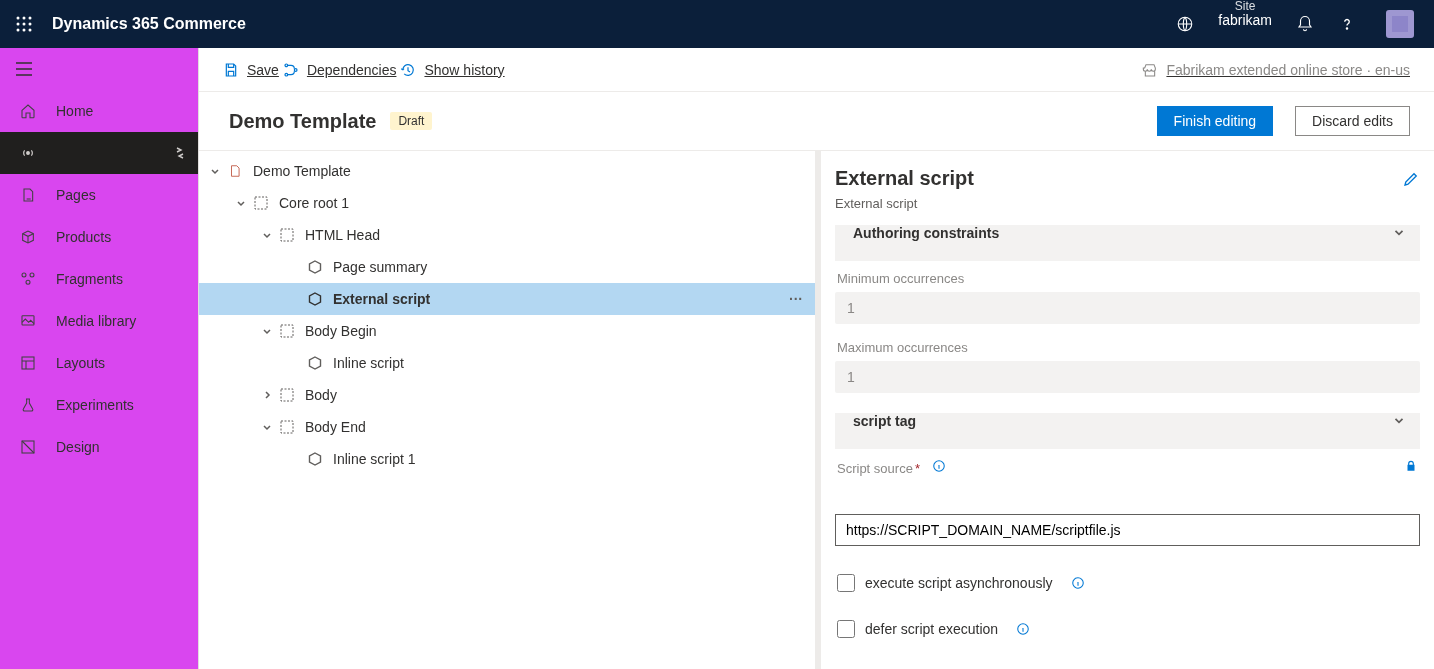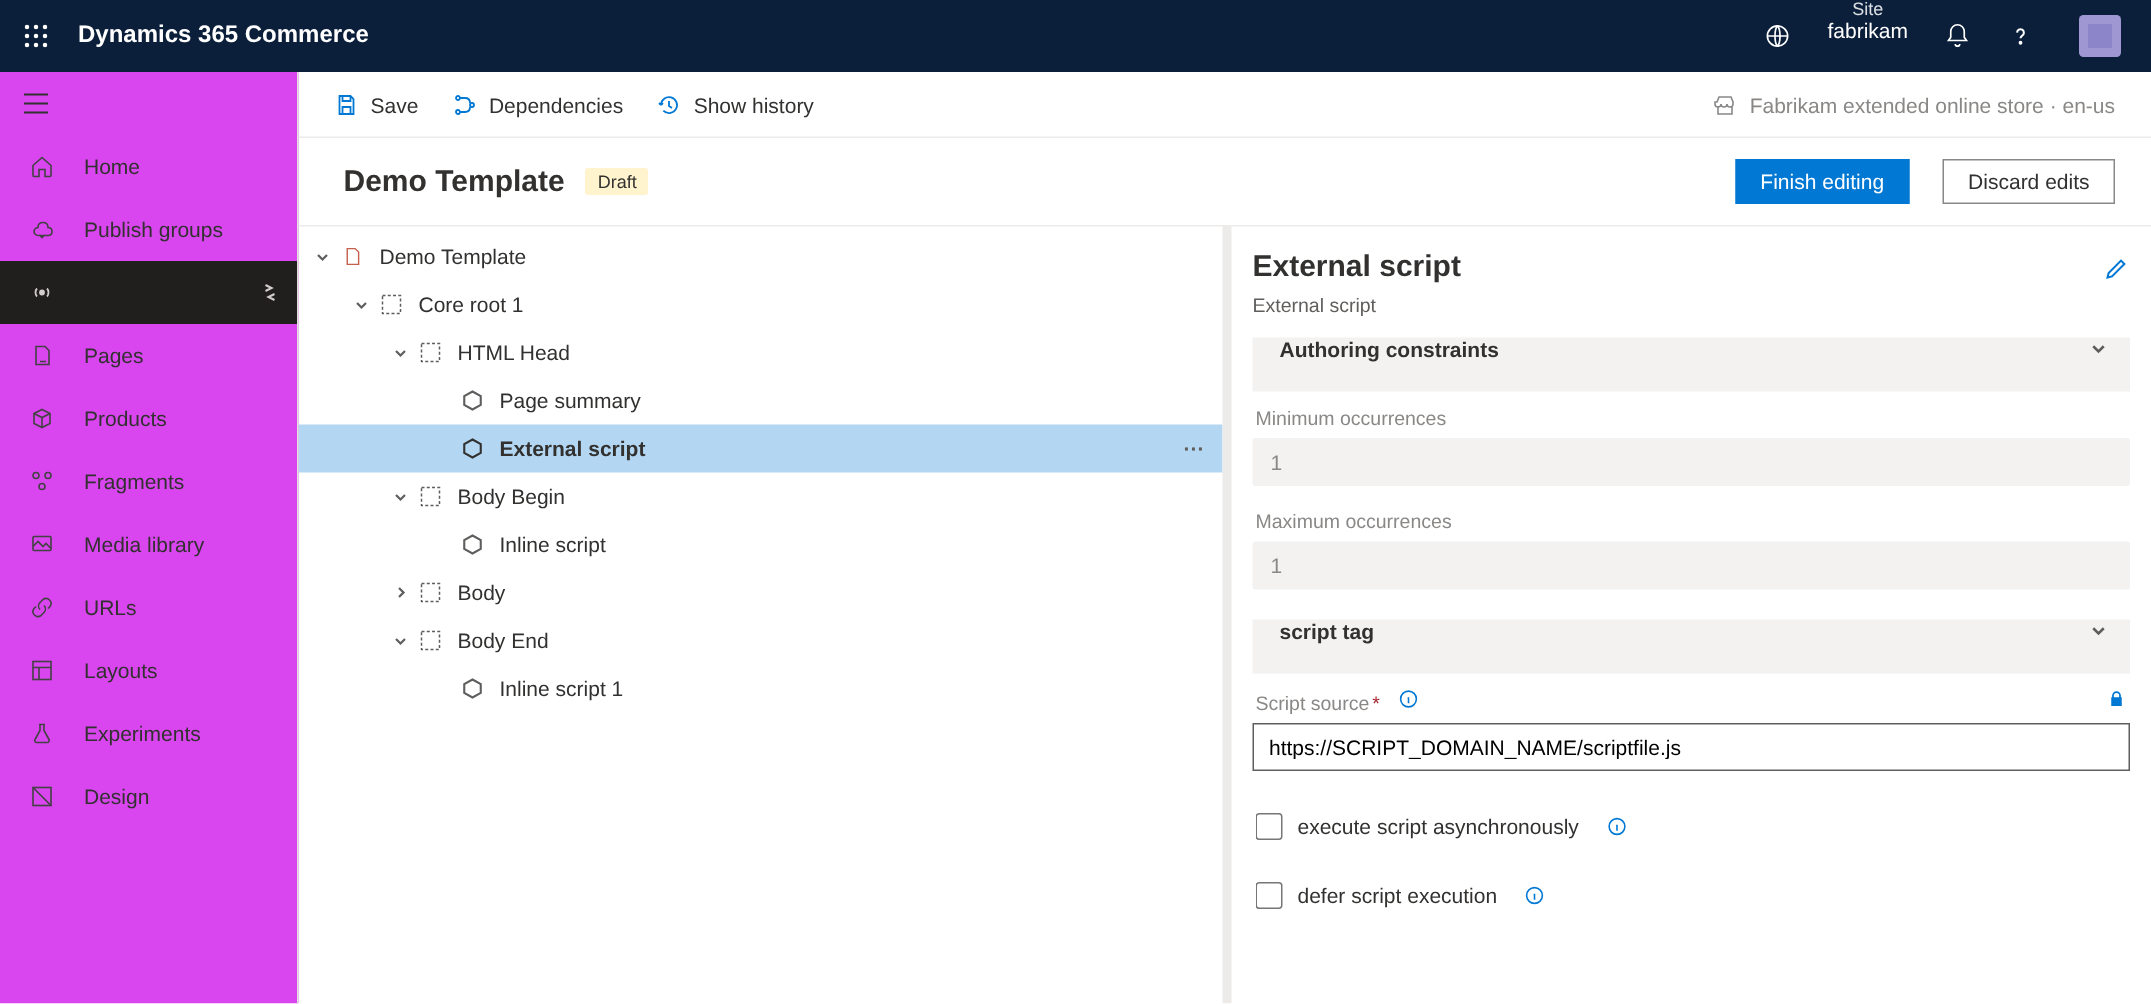--- a/index.html
+++ b/index.html
@@ -25,21 +25,21 @@
 .nav-item .icon { width: 20px; display: flex; align-items: center; justify-content: center; margin-right: 18px; color: #424242;}
 .nav-item.active-dark { background: #201f1e; }
 .nav-item.active-dark .icon { color: #d0cdcb; }
 .nav-item.active-dark .chev { color: #d0cdcb; }
 .nav-item .chev { position: absolute; right: 12px; color: #605e5c; }
 .nav-item.selected::before { content:""; position:absolute; left:0; top:6px; bottom:6px; width:3px; background:#0078d4;}
 .nav-item.selected { font-weight:600; }
 
 
 .content { flex: 1; display: flex; flex-direction: column; min-width: 0; }
-.cmdbar { height: 44px; border-bottom: 1px solid #edebe9; display: flex; align-items: center; padding: 0 24px; gap: 23px; }
+.cmdbar { height: 44px; border-bottom: 1px solid #edebe9; display: flex; align-items: center; padding: 0 24px; gap: 4px; text-decoration: underline; }
 .cmd { display: flex; align-items: center; gap: 8px; color: #323130; cursor: pointer; }
 .cmd .ci { color: #0078d4; display:flex; align-items:center;}
 .cmdbar .spacer { flex:1; }
 .channel { color: #8a8886; display: flex; align-items: center; gap: 8px; }
 
 .titlebar { display: flex; align-items: center; padding: 14px 24px 14px 30px; gap: 14px; }
 .titlebar h1 { font-size: 20px; font-weight: 600; }
 .badge { background: #fff4ce; color: #323130; padding: 2px 8px; border-radius: 2px; font-size: 12px; }
 .titlebar .spacer { flex:1; }
 .btn-primary { background: #0078d4; color:#fff; border:1px solid #0078d4; padding: 6px 16px; font-size: 14px; cursor:pointer; font-weight:400;}
@@ -59,21 +59,21 @@
 .props-head h2 { font-size: 20px; font-weight: 700; flex:1; }
 .props-head .edit { color:#0078d4; cursor:pointer;}
 .props-sub { color:#605e5c; font-size: 13px; margin: 6px 0 14px 0; }
 .section { background:#f3f2f1; height:36px; display:flex; align-items:flex-start; padding: 0 18px; font-weight:600; position:relative; margin-bottom: 4px;}
 .section .chev { position:absolute; right:14px; color:#605e5c;}
 .label { font-size: 13px; color:#8a8886; margin: 10px 2px 6px 2px; }
 .label .req { color:#a4262c; margin-left:2px;}
 .label .info, .check-row .info { color:#0078d4; margin-left:8px; display:inline-flex; }
 .label .lock { float:right; color:#0078d4;}
 .input-ro { background:#f3f2f1; height: 32px; display:flex; align-items:center; padding:0 12px; color:#8a8886; border-radius:2px;}
-.input-text { width:100%; height:32px; border:1px solid #605e5c; padding:0 10px; font-size:14px; font-family:inherit;}
+.input-text { width:100%; height:32px; border:1px solid #605e5c; padding:0 10px; font-size:14px; font-family:inherit;margin-top:32px;}
 .check-row { display:flex; align-items:center; gap:10px; margin: 14px 2px; }
 .check-row input { width:18px; height:18px; }
 svg { display:block; }
 </style>
 </head>
 <body>
 
 <div class="app">
 
   <div class="topbar">
@@ -128,28 +128,20 @@
           </svg>
       </div>
       <div class="nav-item">
         <span class="icon">
             <svg width="16" height="16" viewBox="0 0 24 24" fill="none" stroke="currentColor" stroke-width="1.6">
               <path d="M3 11l9-8 9 8v10a1 1 0 0 1-1 1h-5v-7h-6v7H4a1 1 0 0 1-1-1V11z"></path>
             </svg>
           </span>
         <span>Home</span>
       </div>
-      <div class="nav-item">
-        <span class="icon">
-            <svg width="16" height="16" viewBox="0 0 24 24" fill="none" stroke="currentColor" stroke-width="1.6">
-              <path d="M4 14c0-2 2-4 4-4 0-3 2-5 5-5s5 2 5 5c2 0 4 1 4 4s-2 4-4 4H8c-2 0-4-2-4-4z M10 18l2 2 2-2"></path>
-            </svg>
-          </span>
-        <span>Publish groups</span>
-      </div>
       <div class="nav-item active-dark">
         <span class="icon">
             <svg width="16" height="16" viewBox="0 0 24 24" fill="none" stroke="currentColor" stroke-width="1.8">
               <circle cx="12" cy="12" r="2" fill="currentColor"></circle>
               <path d="M7 8c-2 2-2 6 0 8M17 8c2 2 2 6 0 8"></path>
             </svg>
           </span>
         <span class="chev">
             <svg width="12" height="16" viewBox="0 0 12 16" fill="none" stroke="currentColor" stroke-width="1.4">
               <path d="M3 3l4 2-4 2M9 9l-4 2 4 2"></path>
@@ -185,28 +177,20 @@
         <span>Fragments</span>
       </div>
       <div class="nav-item">
         <span class="icon">
             <svg width="16" height="16" viewBox="0 0 24 24" fill="none" stroke="currentColor" stroke-width="1.6">
               <rect x="3" y="4" width="18" height="14" rx="1"></rect>
               <path d="M3 14l5-5 5 5 3-3 5 5"></path>
             </svg>
           </span>
         <span>Media library</span>
-      </div>
-      <div class="nav-item">
-        <span class="icon">
-            <svg width="16" height="16" viewBox="0 0 24 24" fill="none" stroke="currentColor" stroke-width="1.6">
-              <path d="M10 14a5 5 0 0 1 0-7l3-3a5 5 0 0 1 7 7l-2 2M14 10a5 5 0 0 1 0 7l-3 3a5 5 0 0 1-7-7l2-2"></path>
-            </svg>
-          </span>
-        <span>URLs</span>
       </div>
       <div class="nav-item">
         <span class="icon">
             <svg width="16" height="16" viewBox="0 0 24 24" fill="none" stroke="currentColor" stroke-width="1.6">
               <rect x="3" y="3" width="18" height="18"></rect>
               <path d="M3 9h18M9 9v12"></path>
             </svg>
           </span>
         <span>Layouts</span>
       </div>

